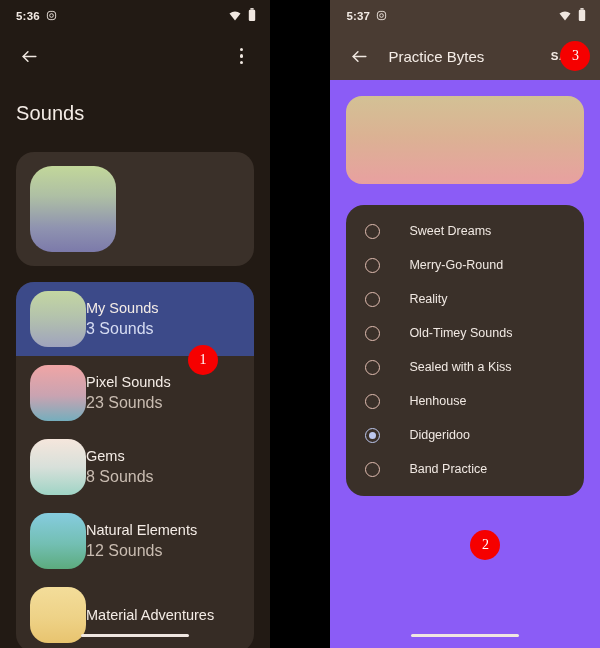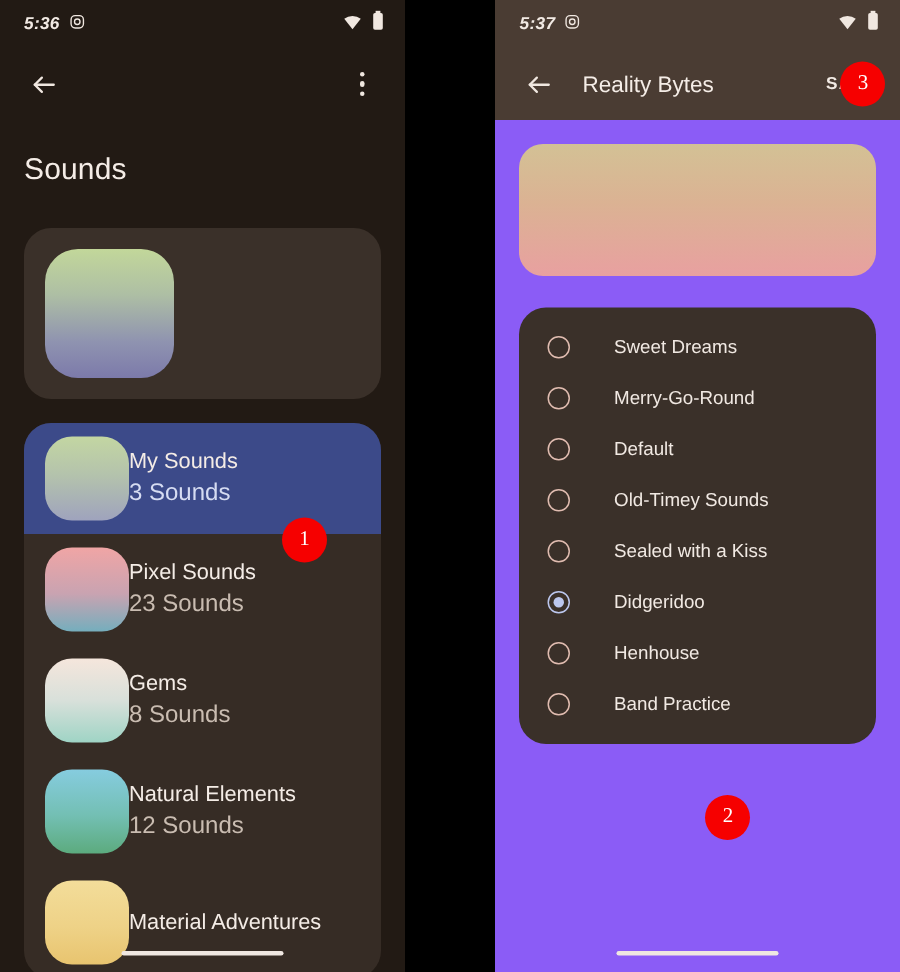--- a/index.html
+++ b/index.html
@@ -57,21 +57,20 @@
   .status-left {
     display: flex;
     align-items: center;
     gap: 6px;
   }
   .status-time {
     color: #f2eae4;
     font-size: 11.5px;
     font-weight: bold;
     letter-spacing: 0.2px;
-    font-style: italic;
   }
   .status-right {
     display: flex;
     align-items: center;
     gap: 7px;
   }
 
   
   .appbar-left {
     height: 48px;
@@ -400,61 +399,61 @@
       </div>
     </div>
 
     <div class="appbar-right">
       <div class="icon-btn">
         <svg width="19" height="19" viewBox="0 0 24 24" fill="none" stroke="#f0e7e0" stroke-width="1.9" stroke-linecap="round" stroke-linejoin="round">
           <line x1="20" y1="12" x2="4" y2="12"></line>
             <polyline points="10,6 4,12 10,18"></polyline>
         </svg>
       </div>
-      <div class="appbar-title">Reality Bytes</div>
+      <div class="appbar-title">Practice Bytes</div>
       <div class="save-btn">SAVE</div>
     </div>
 
     <div class="hero" style="background:linear-gradient(180deg,#d3c195 0%,#dbb293 45%,#e8a0a0 100%);"></div>
 
     <div class="radio-card">
 
       <div class="radio-row">
         <span class="radio"></span>
         <span class="radio-label">Sweet Dreams</span>
       </div>
 
       <div class="radio-row">
         <span class="radio"></span>
         <span class="radio-label">Merry-Go-Round</span>
       </div>
 
       <div class="radio-row">
         <span class="radio"></span>
-        <span class="radio-label">Default</span>
+        <span class="radio-label">Reality</span>
       </div>
 
       <div class="radio-row">
         <span class="radio"></span>
         <span class="radio-label">Old-Timey Sounds</span>
       </div>
 
       <div class="radio-row">
         <span class="radio"></span>
         <span class="radio-label">Sealed with a Kiss</span>
+      </div>
+
+      <div class="radio-row">
+        <span class="radio"></span>
+        <span class="radio-label">Henhouse</span>
       </div>
 
       <div class="radio-row">
         <span class="radio on"></span>
         <span class="radio-label">Didgeridoo</span>
-      </div>
-
-      <div class="radio-row">
-        <span class="radio"></span>
-        <span class="radio-label">Henhouse</span>
       </div>
 
       <div class="radio-row">
         <span class="radio"></span>
         <span class="radio-label">Band Practice</span>
       </div>
 
     </div>
 
     <div class="gesture-bar"></div>

